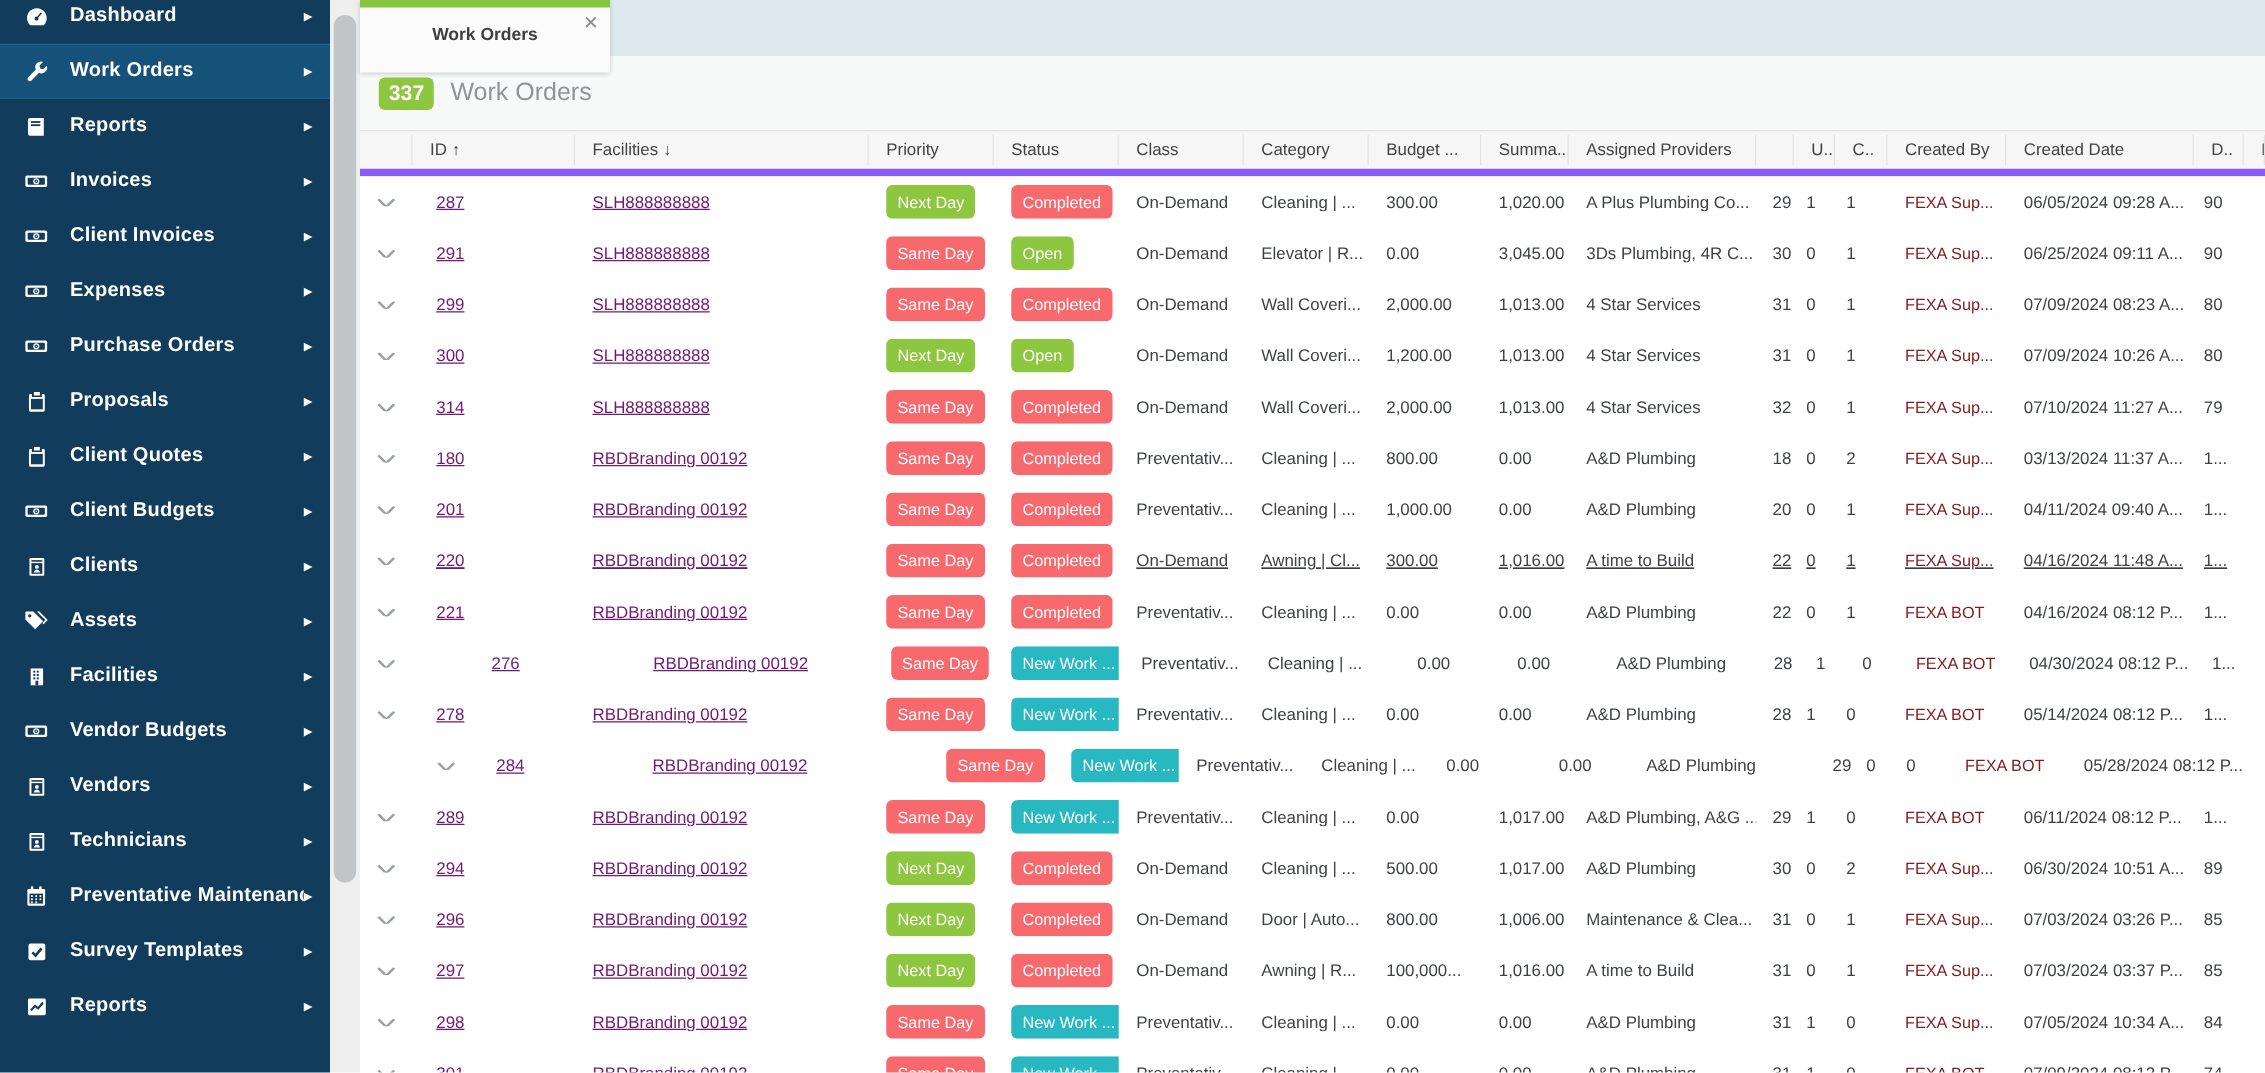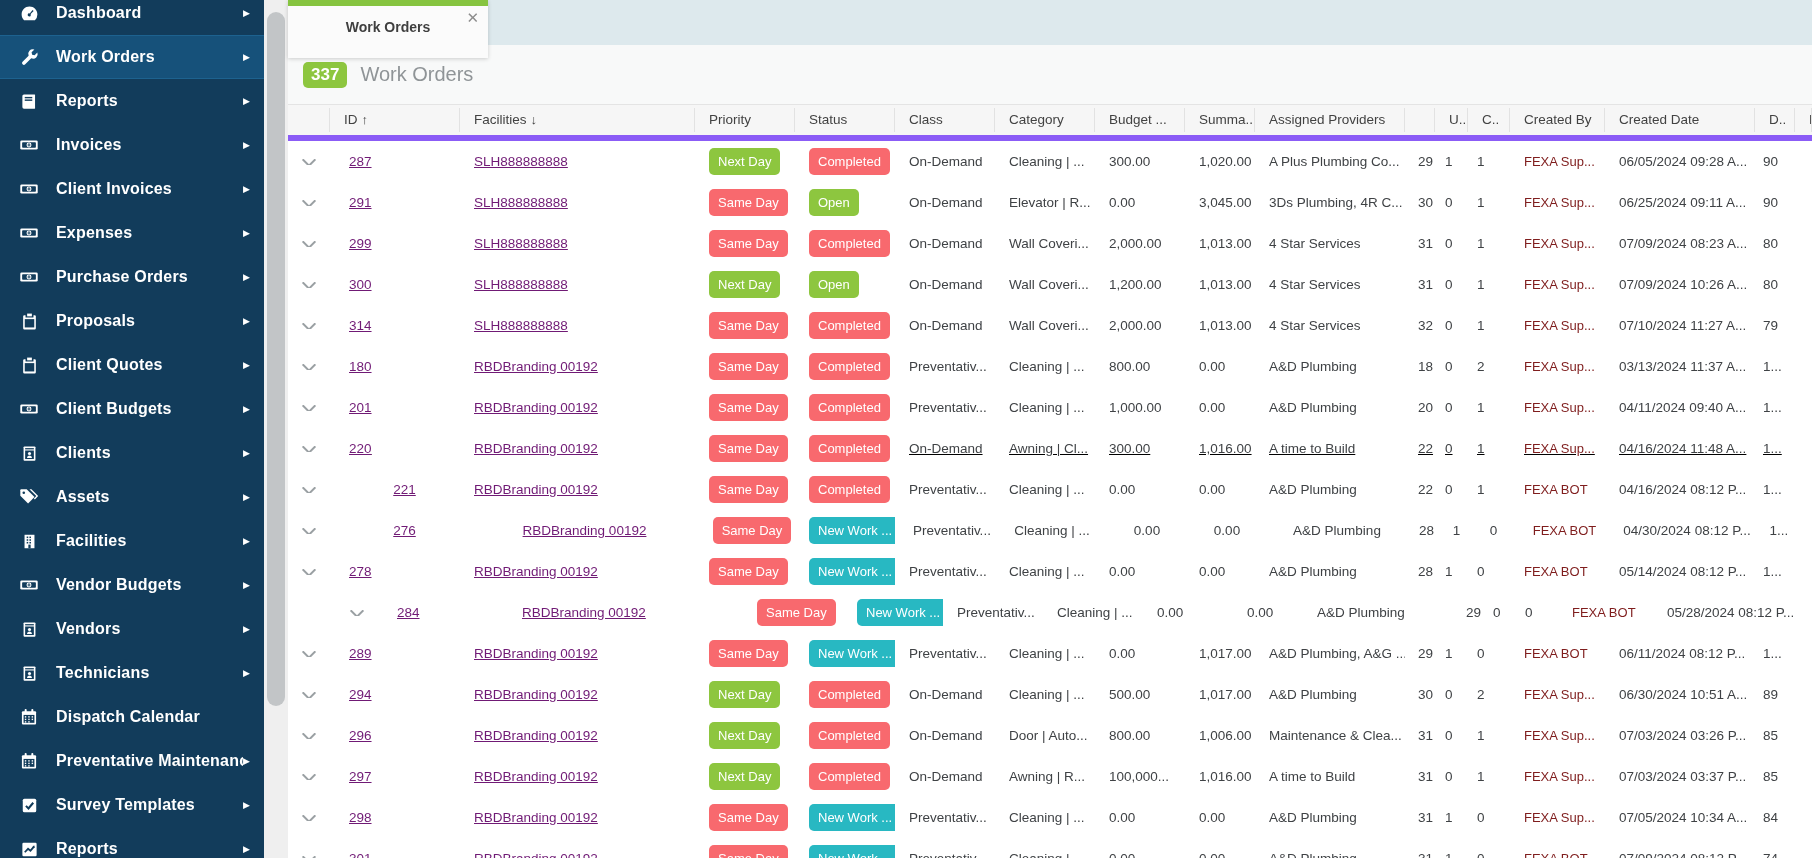--- a/index.html
+++ b/index.html
@@ -259,41 +259,20 @@
               <rect x="11.1" y="11" width="1.7" height="1.7"></rect>
               <rect x="15.2" y="11" width="1.7" height="1.7"></rect>
               <rect x="7" y="14" width="1.7" height="1.7"></rect>
               <rect x="11.1" y="14" width="1.7" height="1.7"></rect>
               <rect x="15.2" y="14" width="1.7" height="1.7"></rect>
               <rect x="7" y="17" width="1.7" height="1.7"></rect>
               <rect x="11.1" y="17" width="1.7" height="1.7"></rect>
             </g>
           </svg>
         </span>
-        <span class="side-label">Dispatch Calendar</span>
-      </div>
-      <div class="side-item">
-        <span class="side-icon">
-          <svg width="20" height="20" viewBox="0 0 24 24">
-            <rect x="6.8" y="2.5" width="2.4" height="5" rx="1" fill="#fff"></rect>
-            <rect x="14.8" y="2.5" width="2.4" height="5" rx="1" fill="#fff"></rect>
-            <rect x="3.5" y="5" width="17" height="16" rx="1.3" fill="#fff"></rect>
-            <rect x="5.5" y="9.5" width="13" height="9.5" fill="#123c5b"></rect>
-            <g fill="#fff">
-              <rect x="7" y="11" width="1.7" height="1.7"></rect>
-              <rect x="11.1" y="11" width="1.7" height="1.7"></rect>
-              <rect x="15.2" y="11" width="1.7" height="1.7"></rect>
-              <rect x="7" y="14" width="1.7" height="1.7"></rect>
-              <rect x="11.1" y="14" width="1.7" height="1.7"></rect>
-              <rect x="15.2" y="14" width="1.7" height="1.7"></rect>
-              <rect x="7" y="17" width="1.7" height="1.7"></rect>
-              <rect x="11.1" y="17" width="1.7" height="1.7"></rect>
-            </g>
-          </svg>
-        </span>
         <span class="side-label">Preventative Maintenance</span>
         <span class="side-chevron">▶</span>
       </div>
       <div class="side-item">
         <span class="side-icon">
           <svg width="19" height="19" viewBox="0 0 24 24">
             <rect x="3.5" y="3.5" width="17" height="17" rx="2" fill="#fff"></rect>
             <path d="M7.5 12.5l3.2 3.2 6-7.2" stroke="#123c5b" stroke-width="2.6" fill="none"></path>
           </svg>
         </span>
@@ -515,21 +494,21 @@
         <div class="cell c-col">1</div>
         <div class="cell created-by">FEXA Sup...</div>
         <div class="cell">04/16/2024 11:48 A...</div>
         <div class="cell d-col">1...</div>
         <div class="cell"></div>
       </div>
       <div class="row" style="grid-template-columns: 42px 130px 235px 100px 100px 100px 100px 90px 70px 150px 30px 33px 42px 95px 150px 40px 17px;">
         <div class="cell expander">
           <span class="chev"></span>
         </div>
-        <div class="cell link" style="padding-left: 19px; text-align: center;"><a>221</a></div>
+        <div class="cell link" style="padding-left: 19px;"><a>221</a></div>
         <div class="cell link"><a>RBDBranding 00192</a></div>
         <div class="cell"><span class="badge" style="background: rgb(248, 105, 110);">Same Day</span></div>
         <div class="cell"><span class="badge" style="background: rgb(248, 105, 110);">Completed</span></div>
         <div class="cell">Preventativ...</div>
         <div class="cell">Cleaning | ...</div>
         <div class="cell">0.00</div>
         <div class="cell">0.00</div>
         <div class="cell">A&amp;D Plumbing</div>
         <div class="cell num-clip">22</div>
         <div class="cell u-col">0</div>

